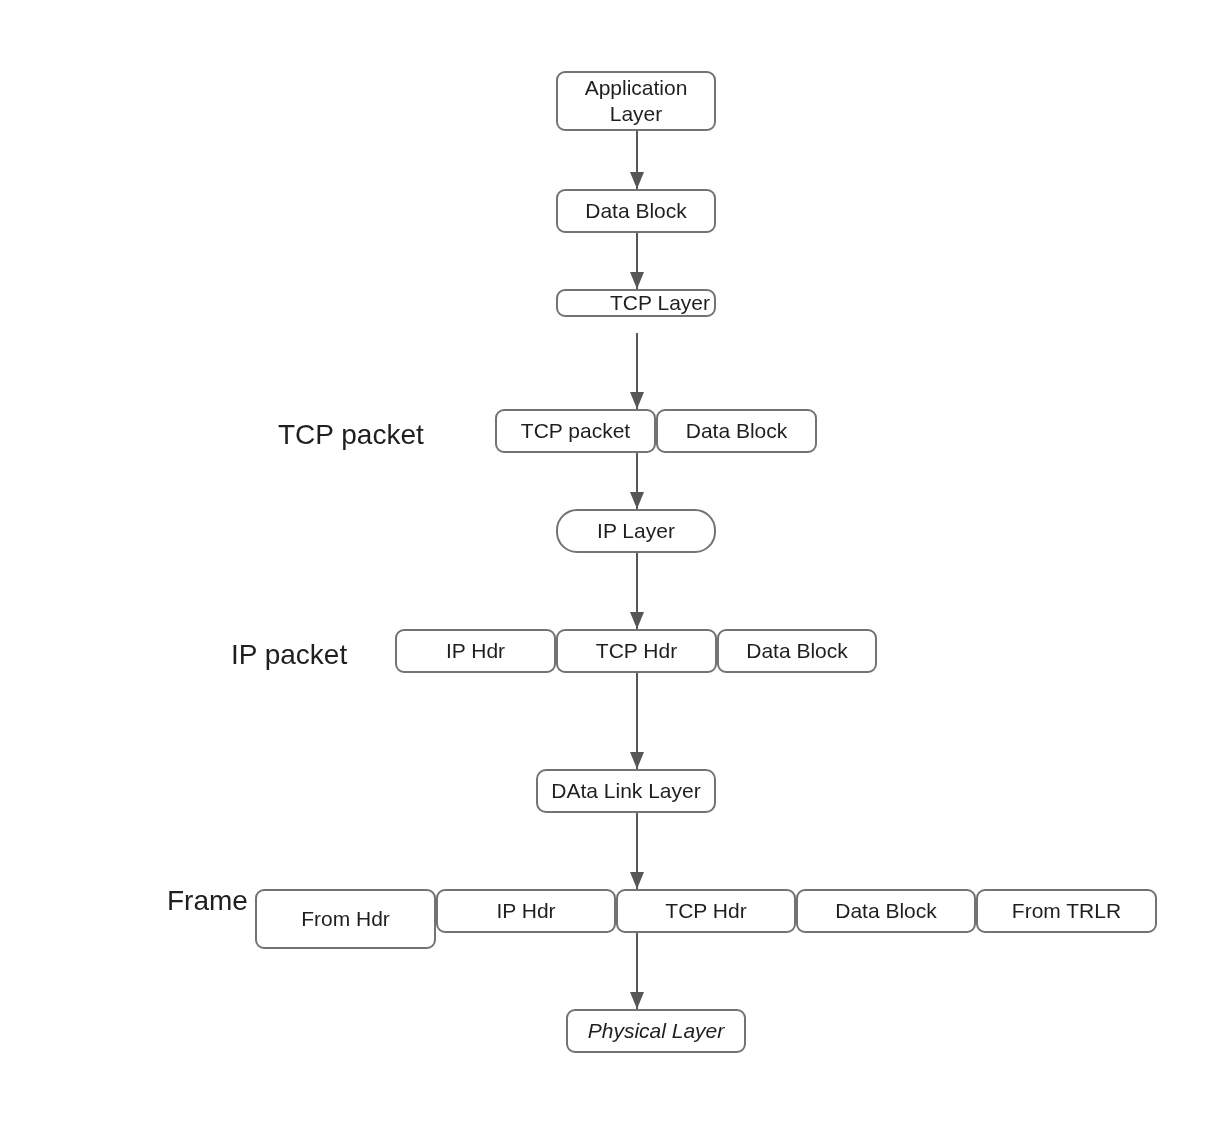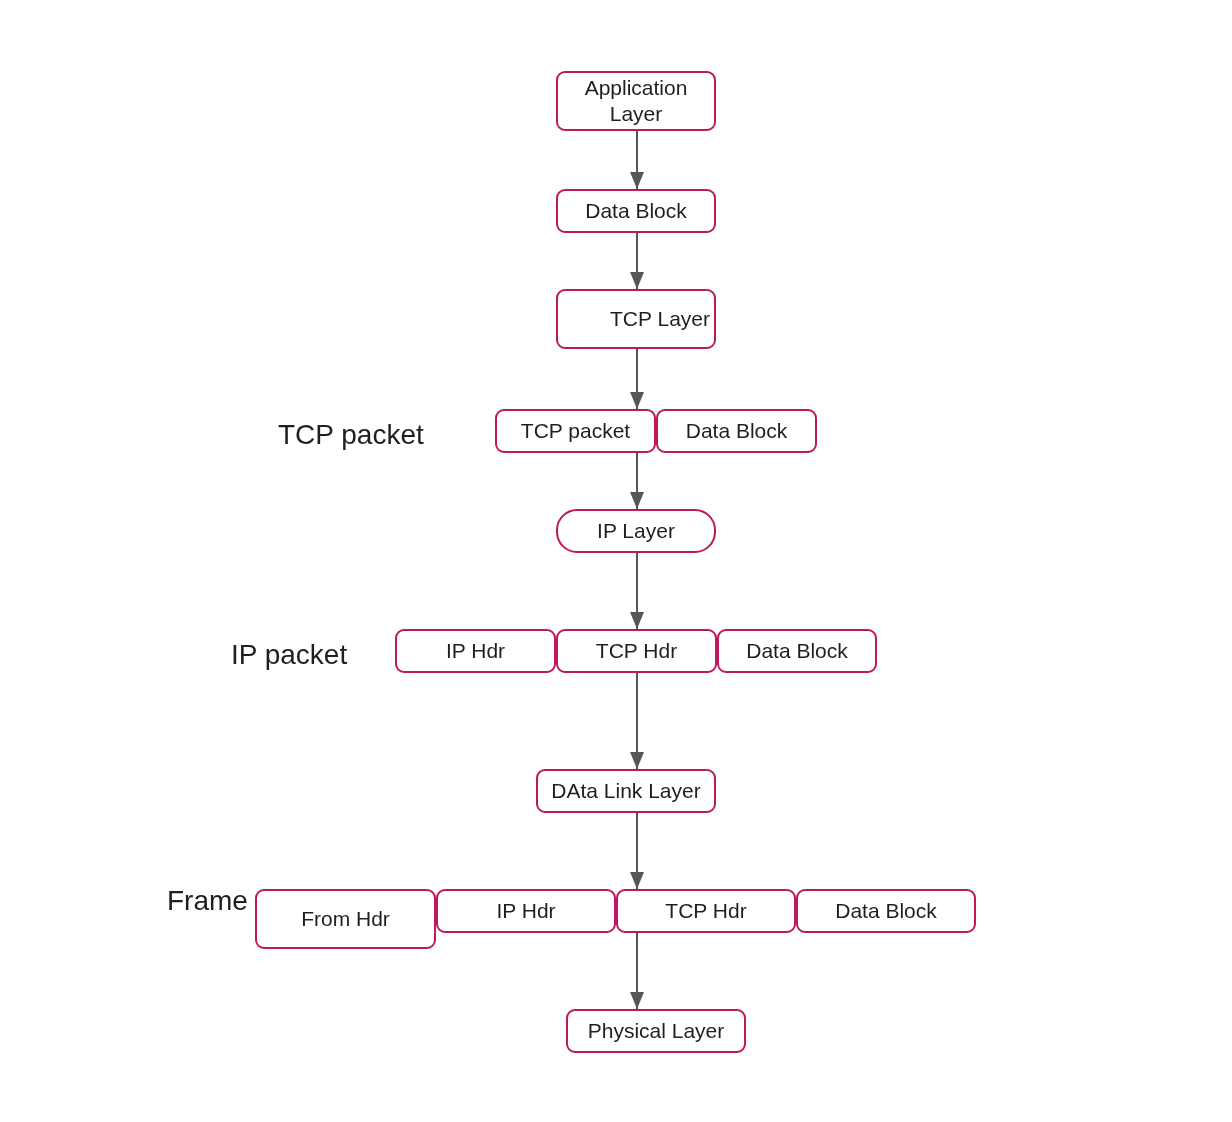--- a/index.html
+++ b/index.html
@@ -17,21 +17,21 @@
   #diagram {
     position: absolute;
     left: 0;
     top: 0;
     width: 1232px;
     height: 1122px;
   }
   .node {
     position: absolute;
     box-sizing: border-box;
-    border: 2px solid #be185d;
+    border: 2px solid #737373;
     border-radius: 9px;
     background: #ffffff;
     display: flex;
     align-items: center;
     justify-content: center;
     color: #1f1f1f;
     font-size: 21px;
     line-height: 1.26;
     text-align: center;
     white-space: pre-line;
@@ -98,29 +98,30 @@
       <div class="shaft" style="height: 76px;"></div>
       <div class="head" style="top: 59px;"></div>
     </div>
     <div class="connector" style="left: 636px; top: 933px; width: 2px; height: 76px;">
       <div class="shaft" style="height: 76px;"></div>
       <div class="head" style="top: 59px;"></div>
     </div>
     <div class="node" style="left: 556px; top: 71px; width: 160px; height: 60px;">Application
 Layer</div>
     <div class="node" style="left: 556px; top: 189px; width: 160px; height: 44px;">Data Block</div>
-    <div class="node" style="left: 556px; top: 289px; width: 160px; height: 60px; padding-left: 48px;">TCP Layer</div>
+    <div class="node" style="left: 556px; top: 289px; width: 160px; height: 28px; padding-left: 48px;">TCP Layer</div>
     <div class="node" style="left: 495px; top: 409px; width: 161px; height: 44px;">TCP packet</div>
     <div class="node" style="left: 656px; top: 409px; width: 161px; height: 44px;">Data Block</div>
     <div class="node" style="left: 556px; top: 509px; width: 160px; height: 44px; border-radius: 21px;">IP Layer</div>
     <div class="node" style="left: 395px; top: 629px; width: 161px; height: 44px;">IP Hdr</div>
     <div class="node" style="left: 556px; top: 629px; width: 161px; height: 44px;">TCP Hdr</div>
     <div class="node" style="left: 717px; top: 629px; width: 160px; height: 44px;">Data Block</div>
-    <div class="node" style="left: 536px; top: 769px; width: 180px; height: 44px;">DAta Link Layer</div>
+    <div class="node" style="left: 536px; top: 769px; width: 180px; height: 44px; border-radius: 10px;">DAta Link Layer</div>
     <div class="node" style="left: 255px; top: 889px; width: 181px; height: 60px;">From Hdr</div>
     <div class="node" style="left: 436px; top: 889px; width: 180px; height: 44px;">IP Hdr</div>
     <div class="node" style="left: 616px; top: 889px; width: 180px; height: 44px;">TCP Hdr</div>
     <div class="node" style="left: 796px; top: 889px; width: 180px; height: 44px;">Data Block</div>
-    <div class="node" style="left: 566px; top: 1009px; width: 180px; height: 44px;">Physical Layer</div>
+    <div class="node" style="left: 976px; top: 889px; width: 181px; height: 44px;">From TRLR</div>
+    <div class="node" style="left: 566px; top: 1009px; width: 180px; height: 44px; font-style: italic;">Physical Layer</div>
     <div class="row-label" style="left: 278px; top: 417px;">TCP packet</div>
     <div class="row-label" style="left: 231px; top: 637px;">IP packet</div>
     <div class="row-label" style="left: 167px; top: 883px;">Frame</div>
   </div>
 
 </body></html>

